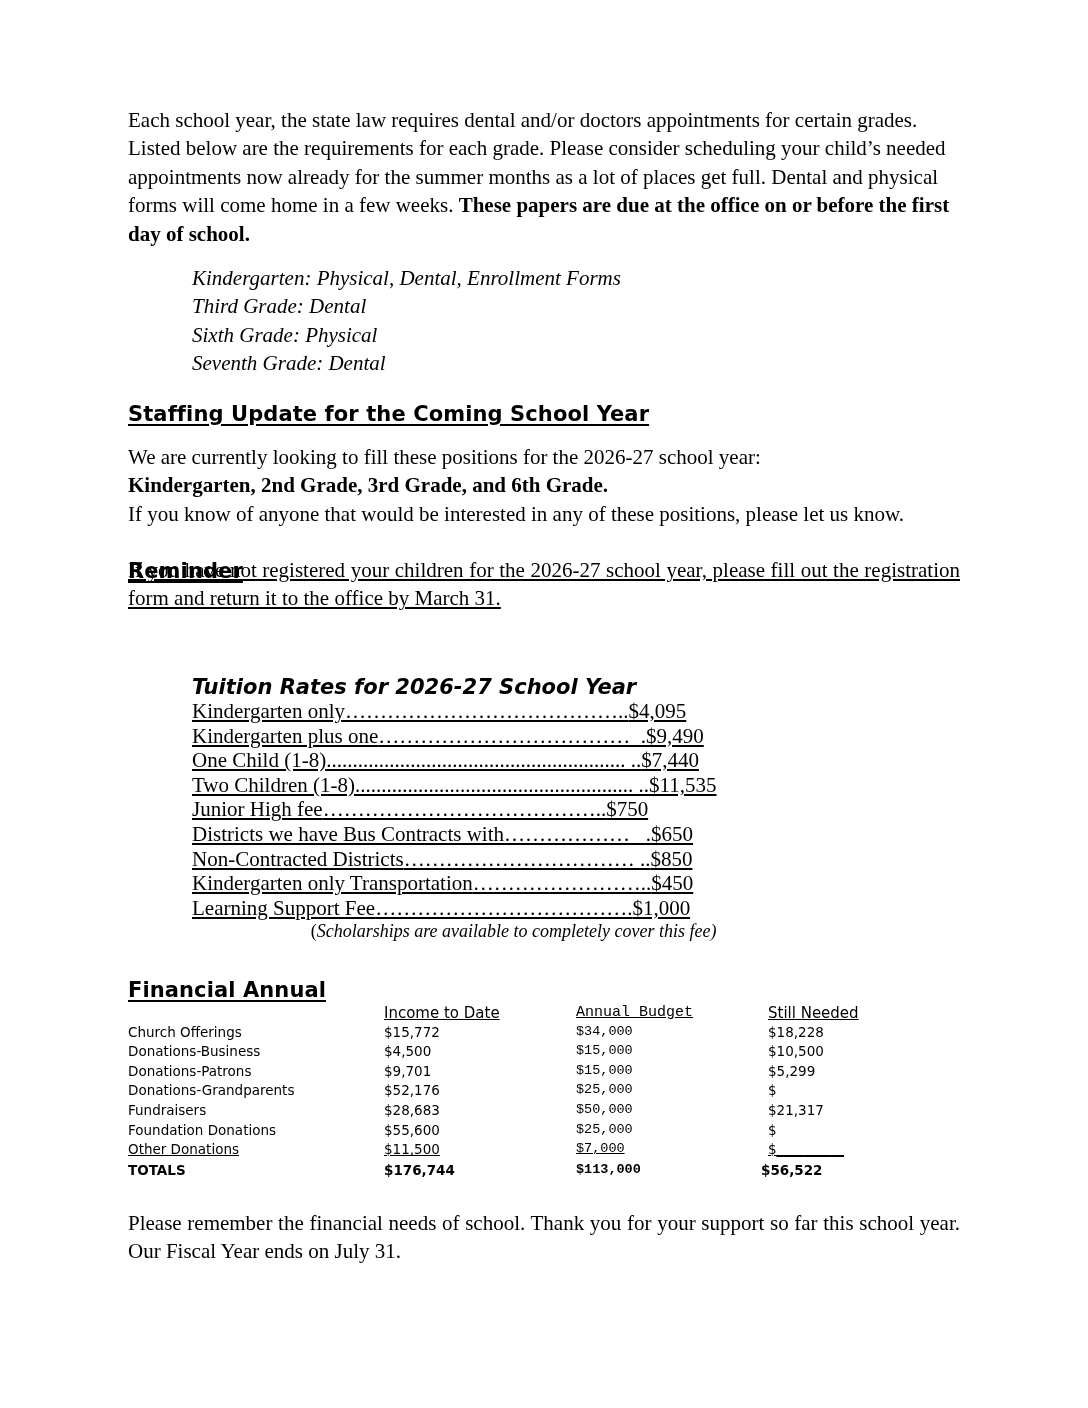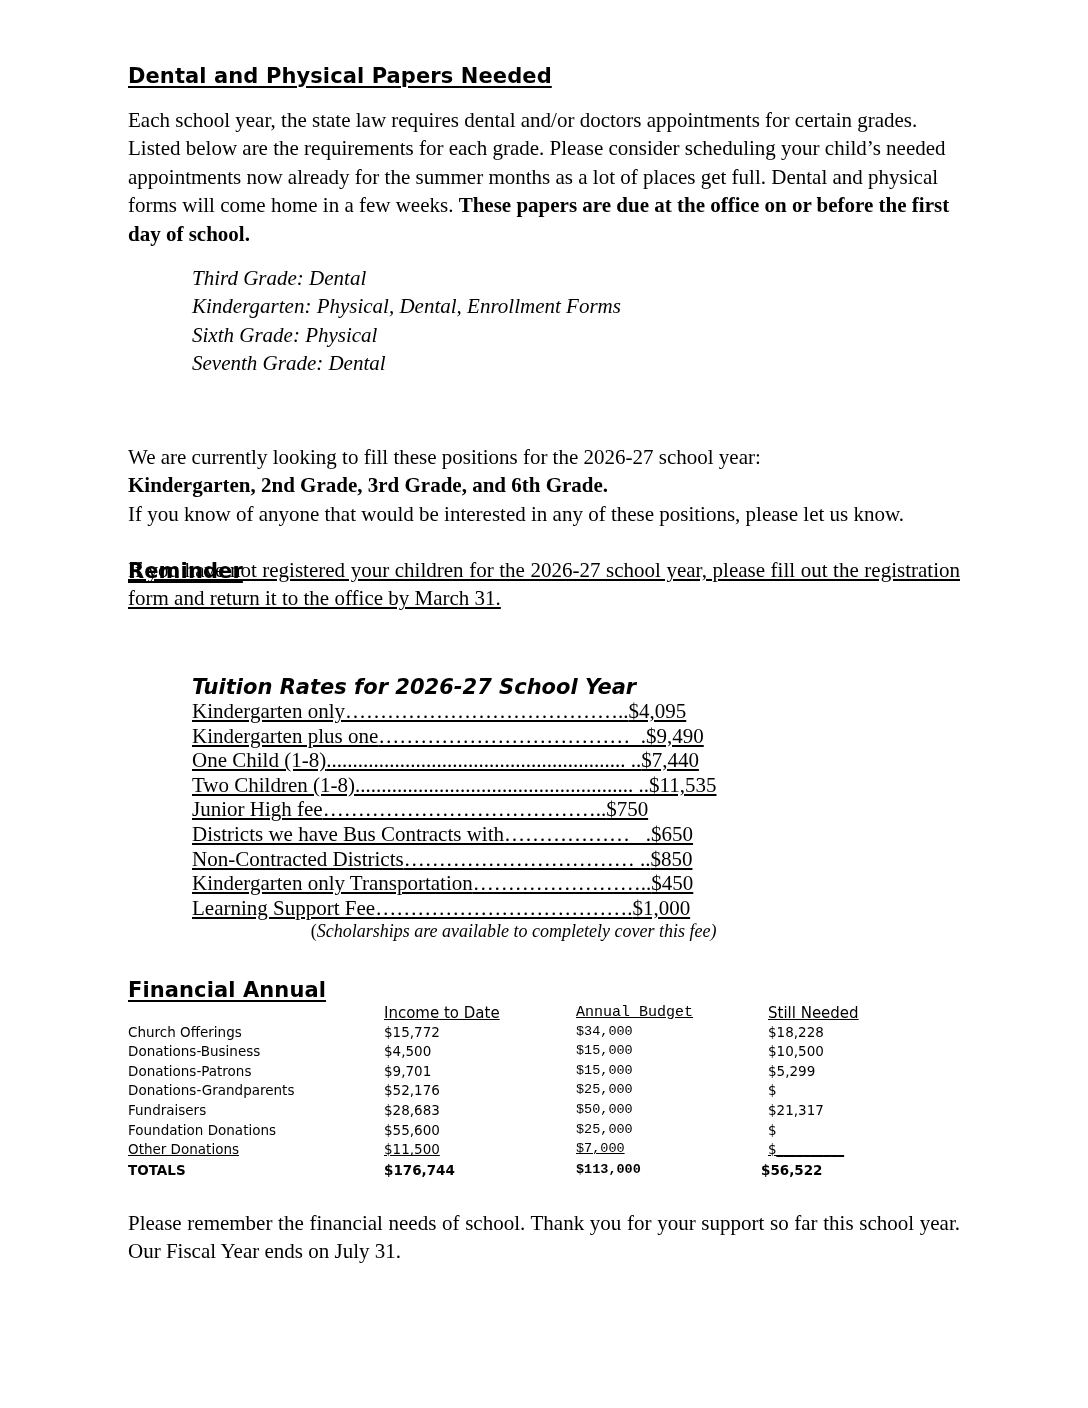--- a/index.html
+++ b/index.html
@@ -25,30 +25,30 @@
   .fin-last { border-bottom: 1.5px solid #000; }
   .fin-last span { text-decoration: underline; }
   .fin-total { font-weight: bold; }
   b { font-weight: bold; }
 </style>
 </head>
 <body>
 
 <div class="page">
 
-  <h2 class="h-sans" style="top:64px;">Dental and Physical Papers Needed</h2>
   <div class="serif para" style="top:106px;"><span>Each school year, the state law requires dental and/or doctors appointments for certain grades. Listed below are the requirements for each grade. Please consider scheduling your child’s needed appointments now already for the summer months as a lot of places get full. Dental and physical forms will come home in a few weeks. </span><b>These papers are due at the office on or before the first day of school.</b></div>
 
   <div class="grade-list" style="top:264px;">
+    <div>Kindergarten: Physical, Dental, Enrollment Forms</div>
     <div>Third Grade: Dental</div>
-    <div>Kindergarten: Physical, Dental, Enrollment Forms</div>
     <div>Sixth Grade: Physical</div>
     <div>Seventh Grade: Dental</div>
   </div>
 
+  <h2 class="h-sans" style="top:402px;">Staffing Update for the Coming School Year</h2>
   <div class="serif para" style="top:443px;">
     <div>We are currently looking to fill these positions for the 2026-27 school year:</div>
     <div style="font-weight:bold;">Kindergarten, 2nd Grade, 3rd Grade, and 6th Grade.</div>
     <div>If you know of anyone that would be interested in any of these positions, please let us know.</div>
   </div>
 
   <h2 class="h-sans" style="top:559px;">Reminder</h2>
   <div class="serif para justify" style="top:556px; width:832px;text-decoration:underline;">If you have not registered your children for the 2026-27 school year, please fill out the registration form and return it to the office by March 31.</div>
 
   <div class="tuition">

